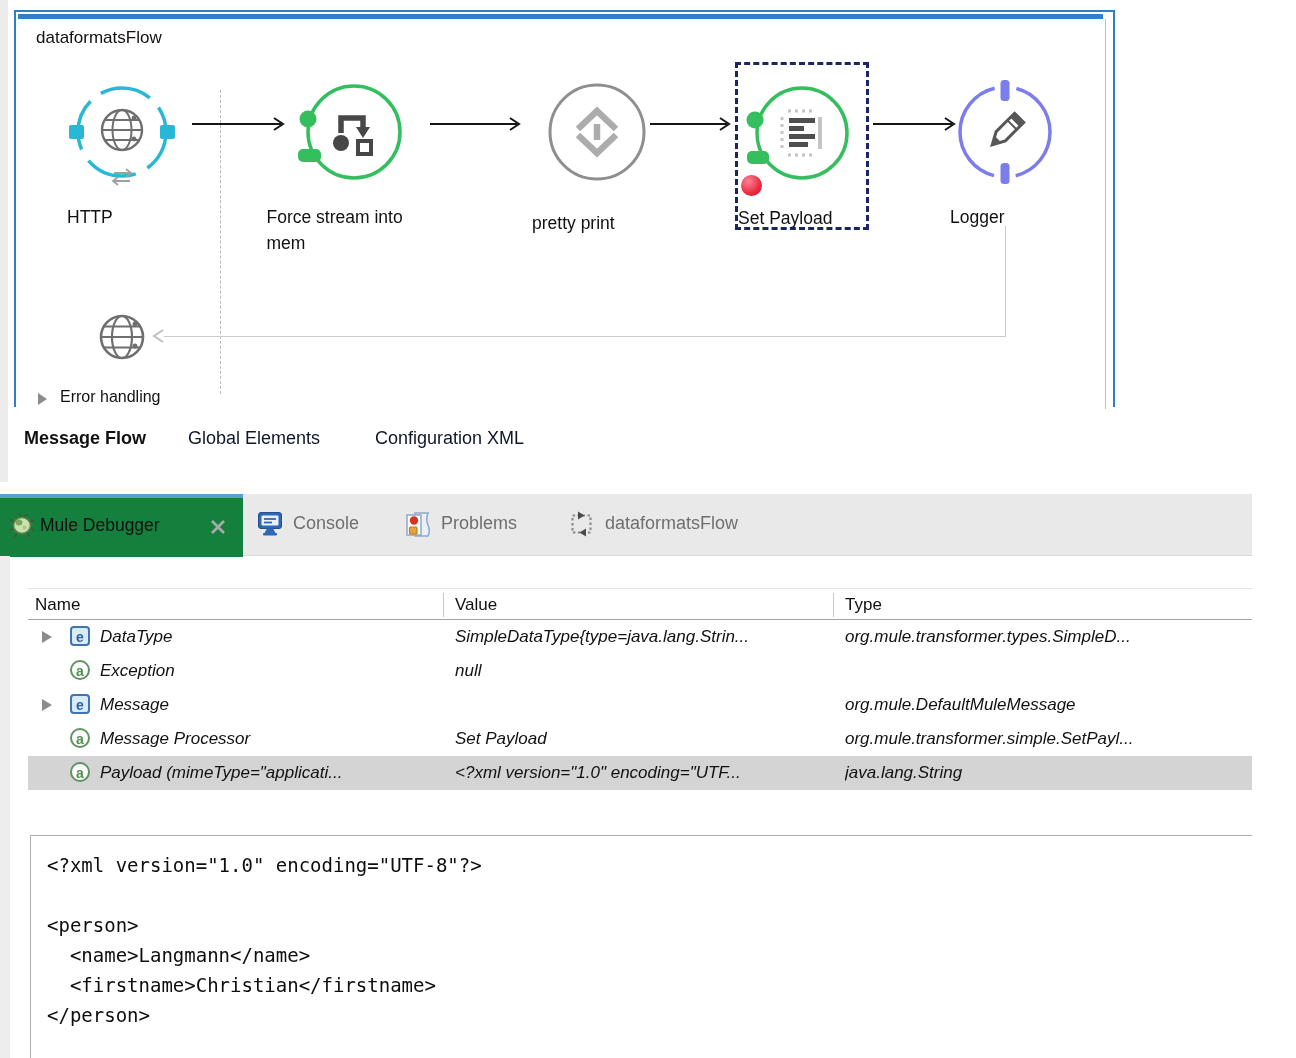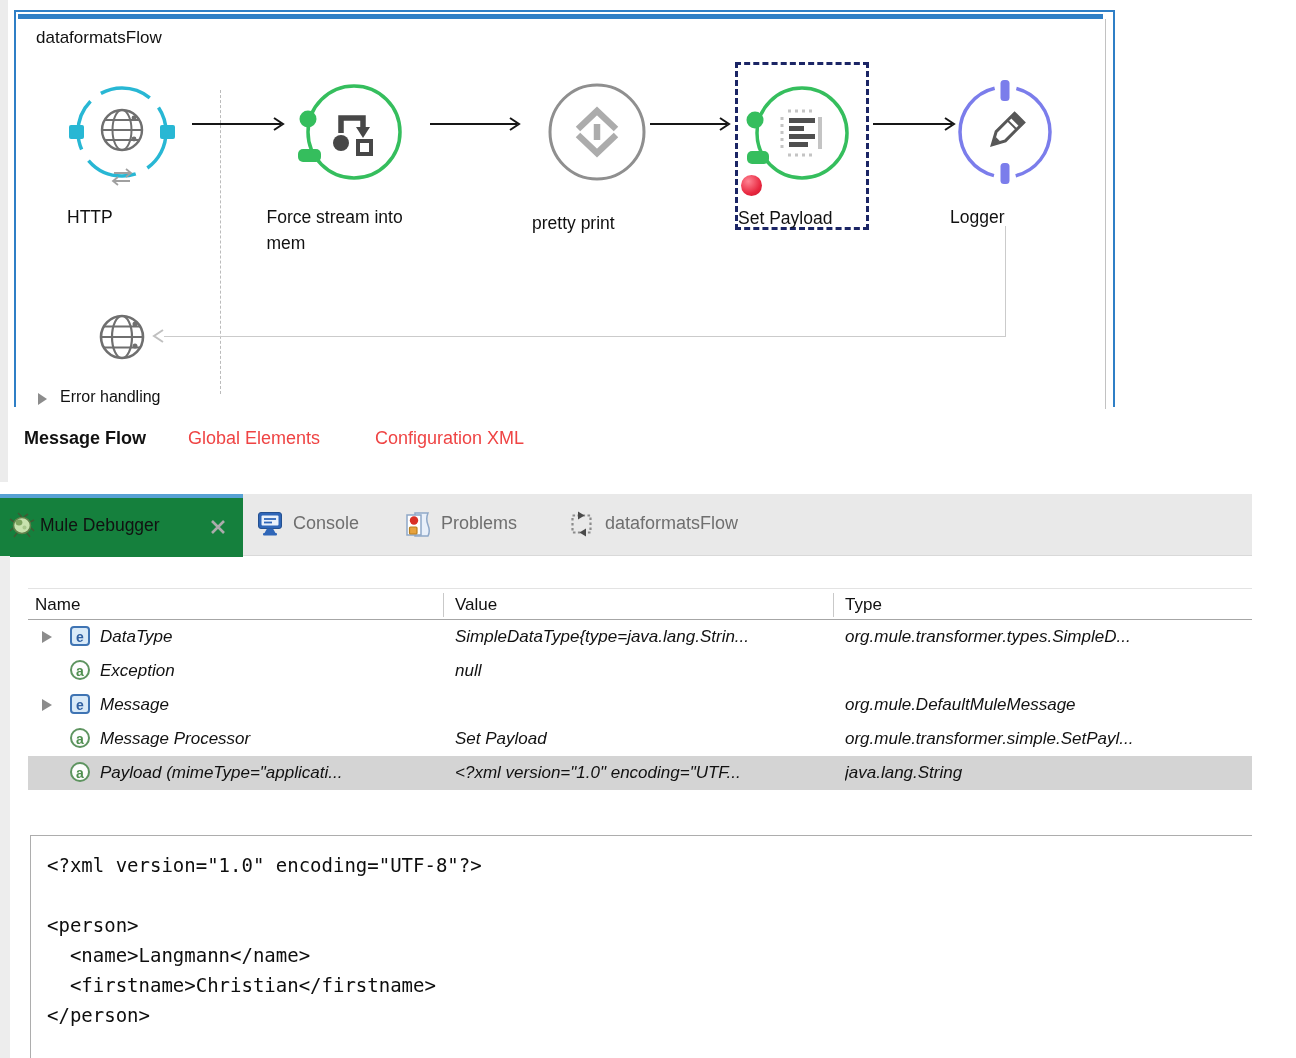--- a/index.html
+++ b/index.html
@@ -35,21 +35,21 @@
   .return-hline { position:absolute; left:148px; top:324px; width:842px; height:1px; background:#CBCBCB; }
   .return-chevron { position:absolute; left:134px; top:315px; }
   .globe2 { position:absolute; left:80px; top:299px; }
 
   .error-handling { position:absolute; left:22px; top:376px; height:22px; }
   .error-tri { position:absolute; left:0; top:5px; width:0; height:0;
     border-left:9px solid #8C8C8C; border-top:6px solid transparent; border-bottom:6px solid transparent; }
   .error-label { position:absolute; left:22px; top:0; font-size:16px; color:#111; white-space:nowrap; }
 
   .editor-tabs { position:absolute; left:0; top:428px; height:30px; width:100%; }
-  .editor-tab { position:absolute; top:0; font-size:18px; color:#ef4444; white-space:nowrap; cursor:default; }
+  .editor-tab { position:absolute; top:0; font-size:18px; color:#0f172a; white-space:nowrap; cursor:default; }
   .editor-tab.active { color:#111; font-weight:bold; }
 
   
   .debugger { position:absolute; left:0; top:488px; width:1296px; height:570px; background:#fff; }
   .tabbar { position:absolute; left:0; top:6px; width:1296px; height:62px; background:#E9E9E9;
     border-bottom:1px solid #D9D9D9; }
   .tab-active { position:absolute; left:0; top:0; width:243px; height:63px; background:#15803d;
     border-top:4px solid #57A1D4; }
   .tab-active .bug { position:absolute; left:9px; top:14px; }
   .tab-active .tab-label { position:absolute; left:40px; top:17px; font-size:17.5px; color:#111; white-space:nowrap; }

